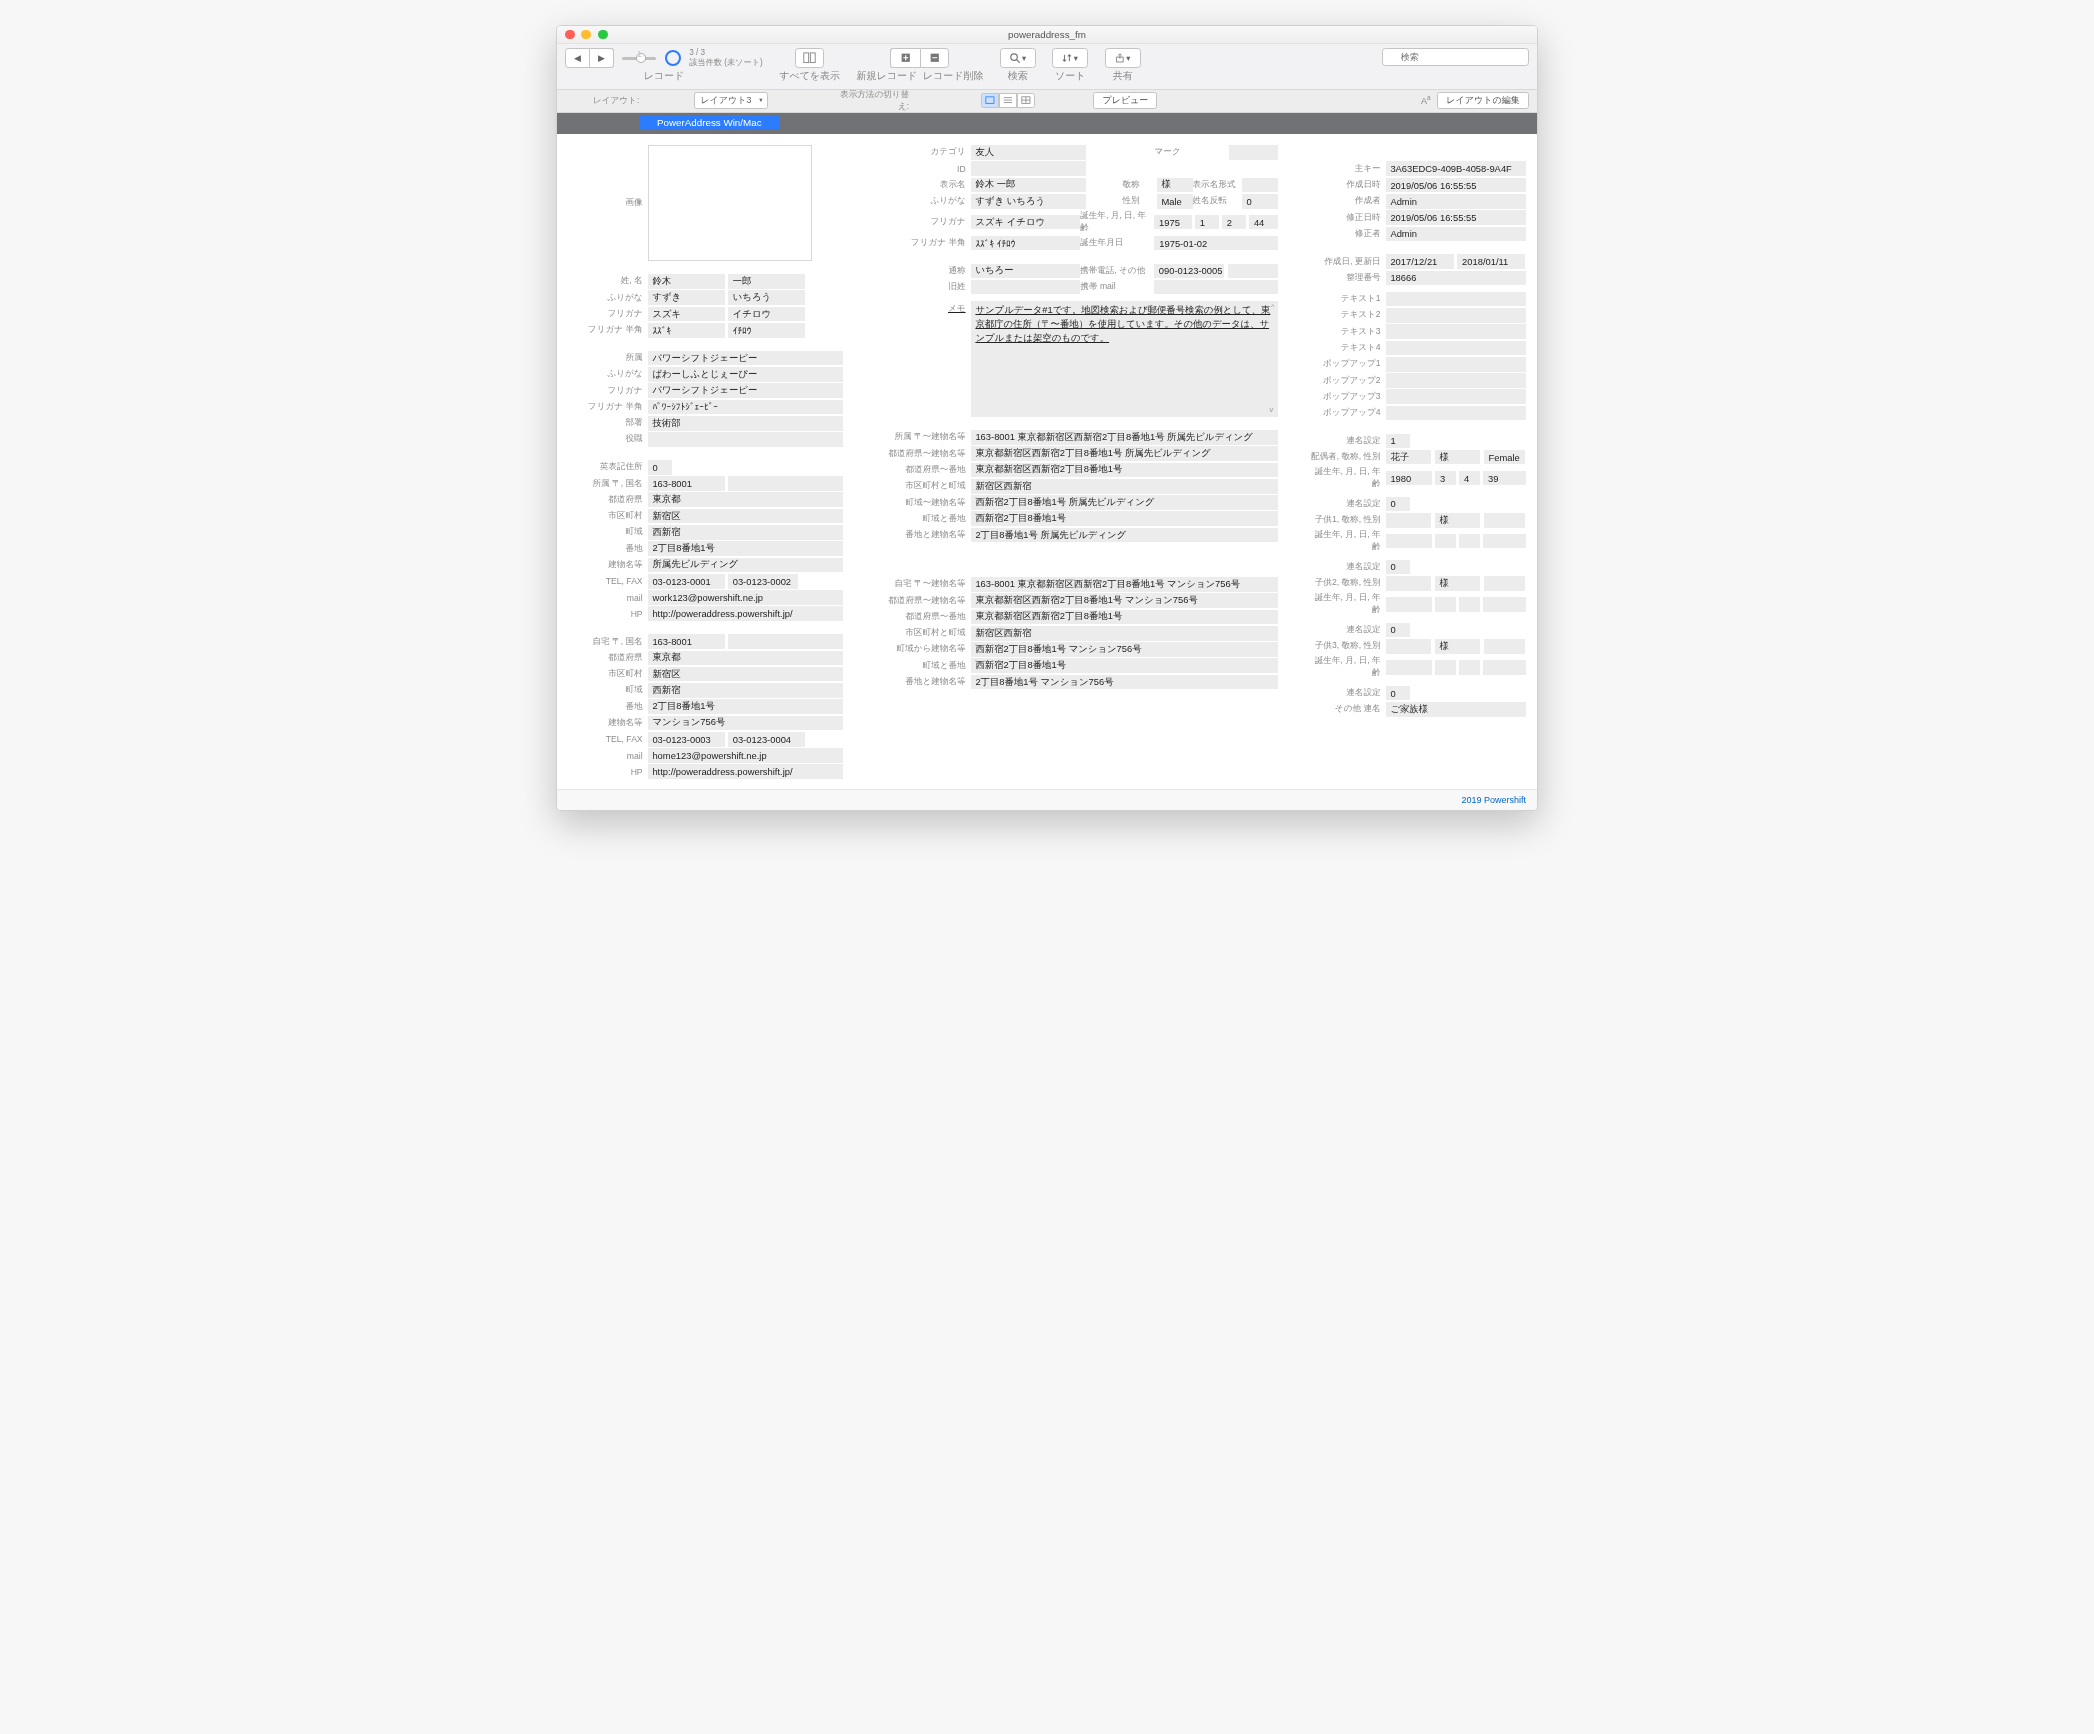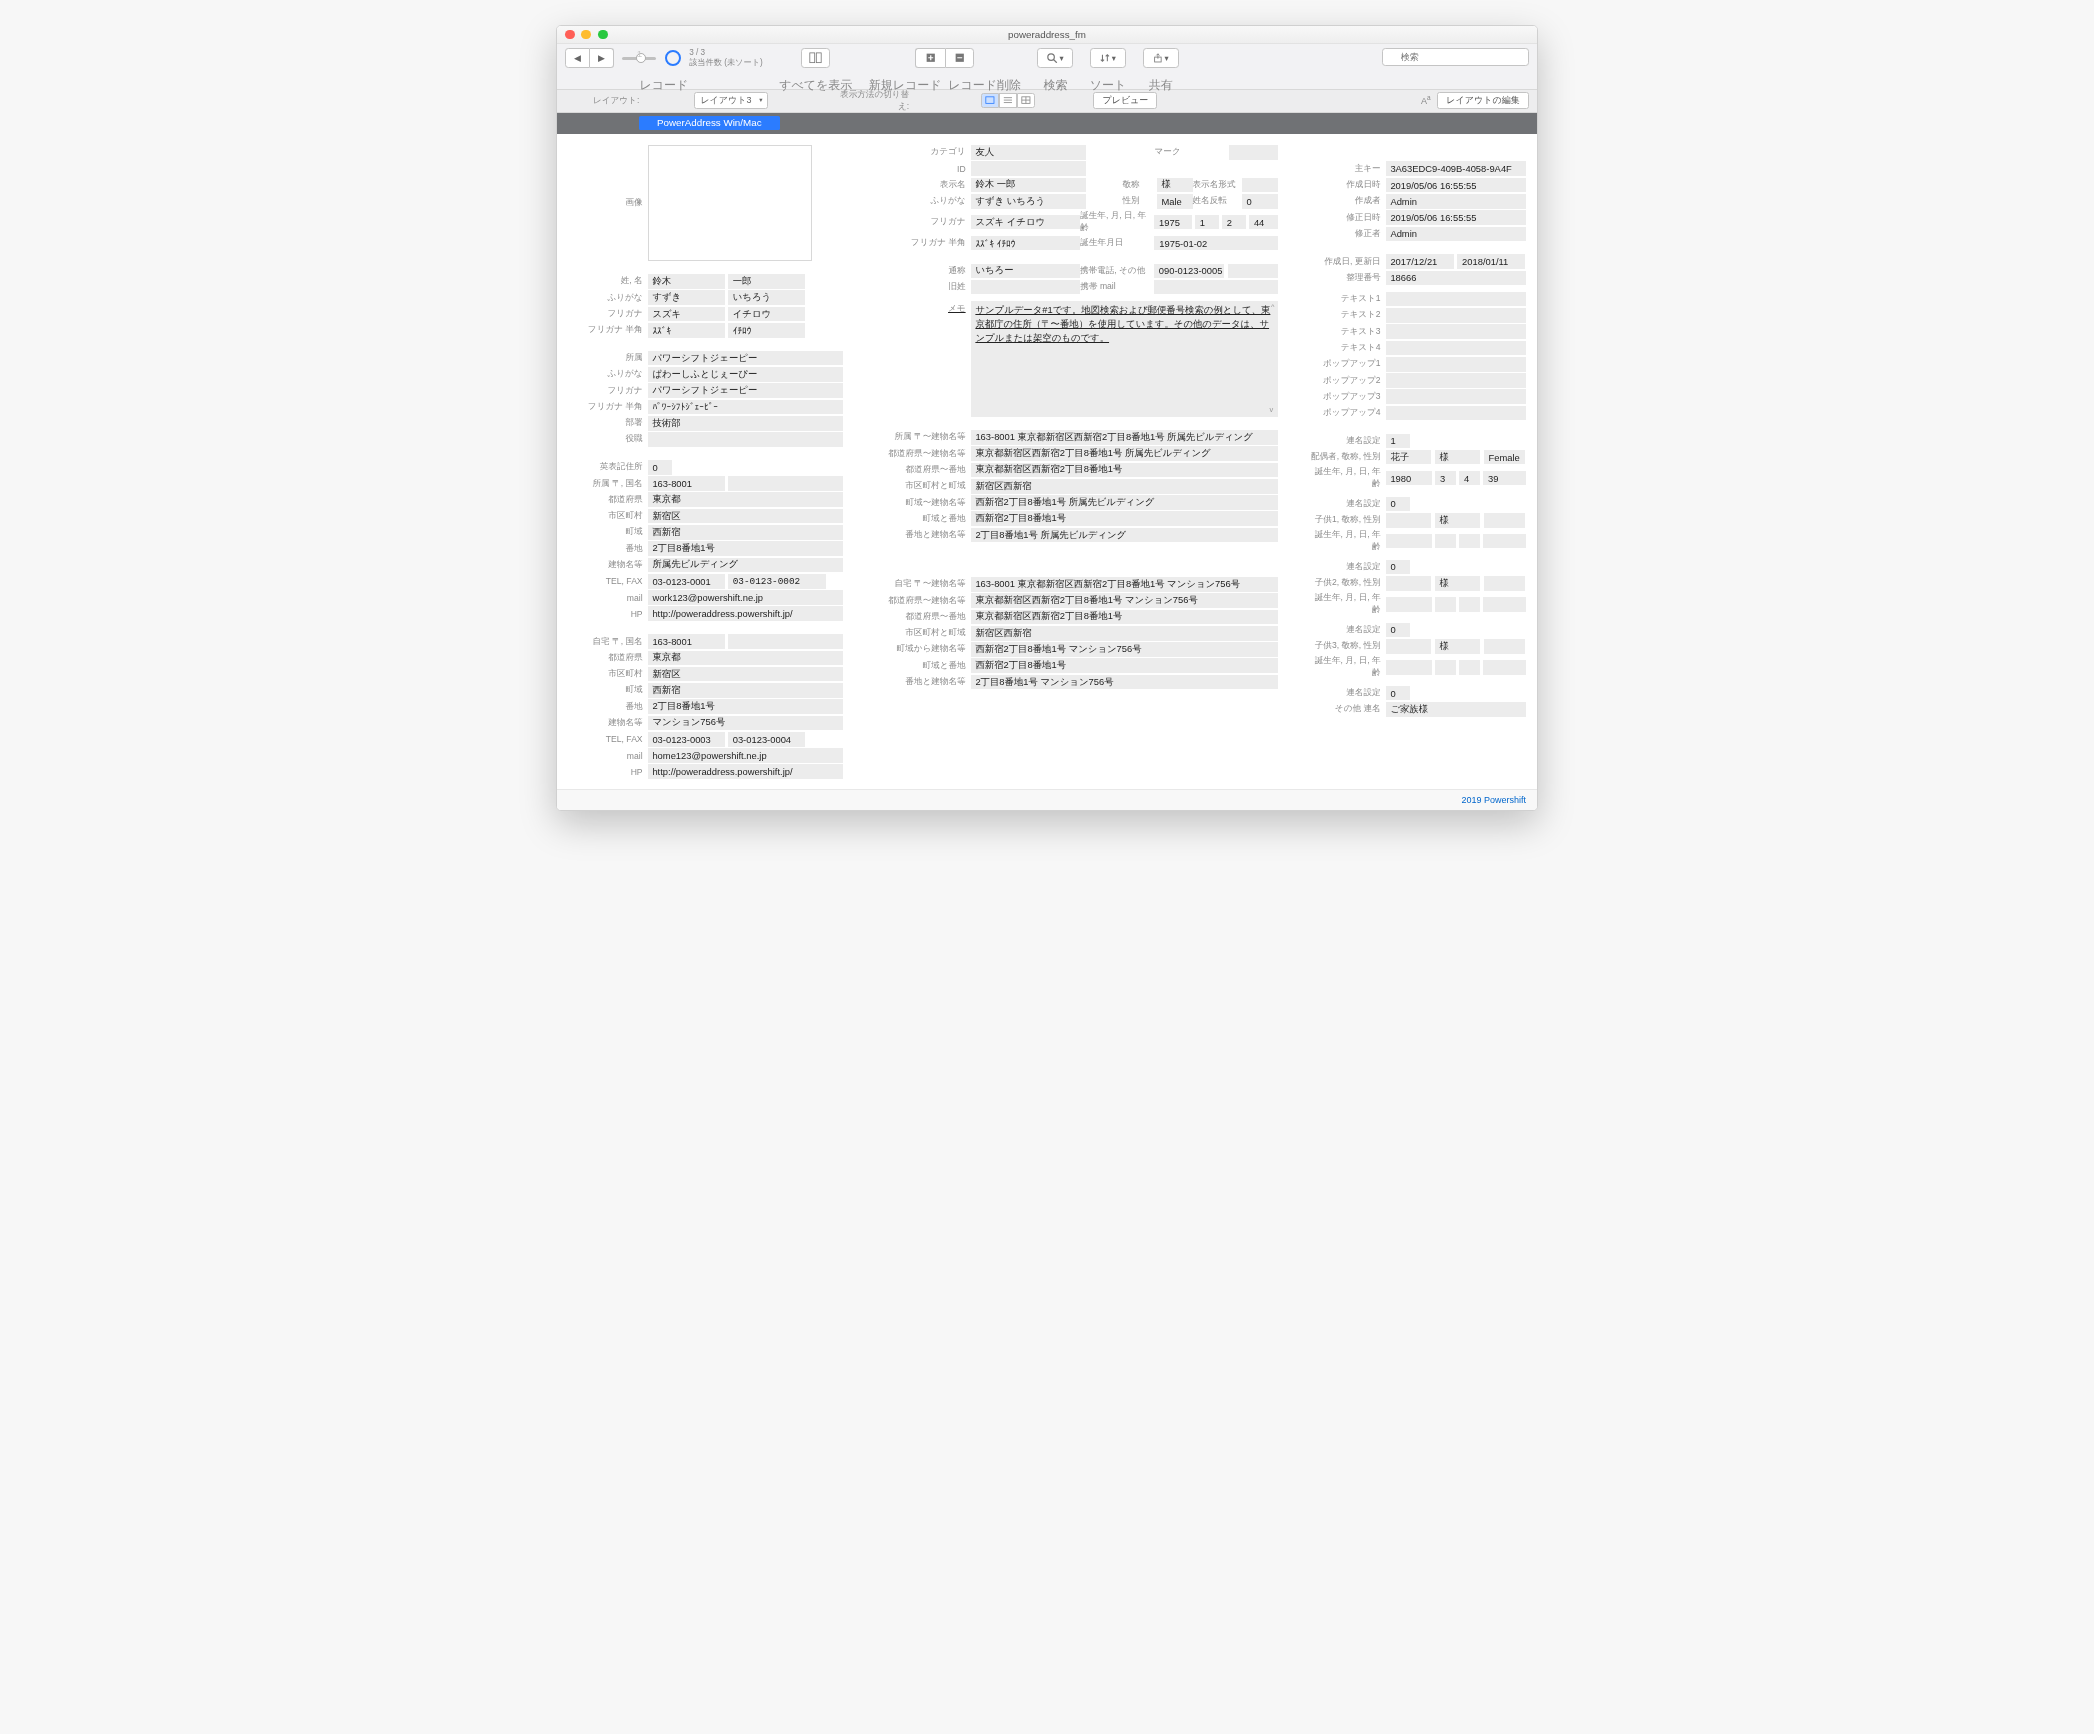--- a/index.html
+++ b/index.html
@@ -24,21 +24,21 @@
   .dot.yellow{background:#febc2e;}
   .dot.green{background:#28c840;}
   .title{flex:1;text-align:center;font-size:9.8px;color:#555;}
   
   .toolbar{height:46px;background:var(--toolbar-bg);border-bottom:0.8px solid var(--divider);display:flex;align-items:flex-start;padding:4.9px 8.2px 0 8.2px;position:relative;}
   .tb-group{display:flex;flex-direction:column;align-items:center;margin-right:16.4px;}
   .tb-buttons{display:flex;gap:0;}
   .tb-btn{height:19.6px;min-width:24.5px;border:0.8px solid #c4c4c4;background:#fff;display:flex;align-items:center;justify-content:center;font-size:9px;color:#666;cursor:pointer;}
   .tb-btn.left{border-radius:3.3px 0 0 3.3px;}
   .tb-btn.right{border-radius:0 3.3px 3.3px 0;border-left:none;}
-  .tb-label{font-size:12px;color:#888;margin-top:9px;text-align:center;white-space:pre;}
+  .tb-label{font-size:10px;color:#888;margin-top:1px;text-align:center;white-space:pre;}
   .slider-row{display:flex;align-items:center;gap:8.2px;}
   .slider-track{width:34px;height:3.3px;background:#c0c0c0;border-radius:1.6px;position:relative;}
   .slider-thumb{position:absolute;left:40%;top:-3.3px;width:9.8px;height:9.8px;border-radius:50%;background:#fff;border:0.8px solid #aaa;}
   .rec-count{font-size:9.8px;color:#c8c8c8;text-align:center;padding:0 3.3px;}
   .rec-ring{width:16.4px;height:16.4px;border-radius:50%;border:2.5px solid #2b7cff;}
   .rec-label-v{display:flex;flex-direction:column;font-size:8.2px;color:#888;line-height:1.2;}
   .sq-btn{height:19.6px;width:29.5px;border:0.8px solid #c4c4c4;background:#fff;border-radius:3.3px;display:flex;align-items:center;justify-content:center;color:#666;}
   .chev{font-size:8.2px;margin-left:1.6px;}
   .search-wrap{margin-left:auto;display:flex;align-items:center;}
   .search{width:147px;height:18px;border:0.8px solid #c4c4c4;border-radius:3.3px;background:#fff;font-size:9px;color:#999;padding-left:18px;position:relative;}
@@ -317,21 +317,21 @@
               <div class="fld inp grow">2丁目8番地1号</div>
             </div>
           <div class="row">
               <div class="lbl">建物名等</div>
               <div class="fld inp grow">所属先ビルディング</div>
             </div>
           <div class="row">
               <div class="lbl">TEL, FAX</div>
               <div class="fld inp" style="width:77px;">03-0123-0001</div>
               <div class="gap-sm"></div>
-              <div class="fld inp" style="width:98px;font-family:Liberation Mono, monospace;">03-0123-0002</div>
+              <div class="fld inp" style="width:70px;">03-0123-0002</div>
             </div>
           <div class="row">
               <div class="lbl">mail</div>
               <div class="fld inp grow">work123@powershift.ne.jp</div>
             </div>
           <div class="row">
               <div class="lbl">HP</div>
               <div class="fld inp grow">http://poweraddress.powershift.jp/</div>
             </div>
           <div class="vsp"></div>

